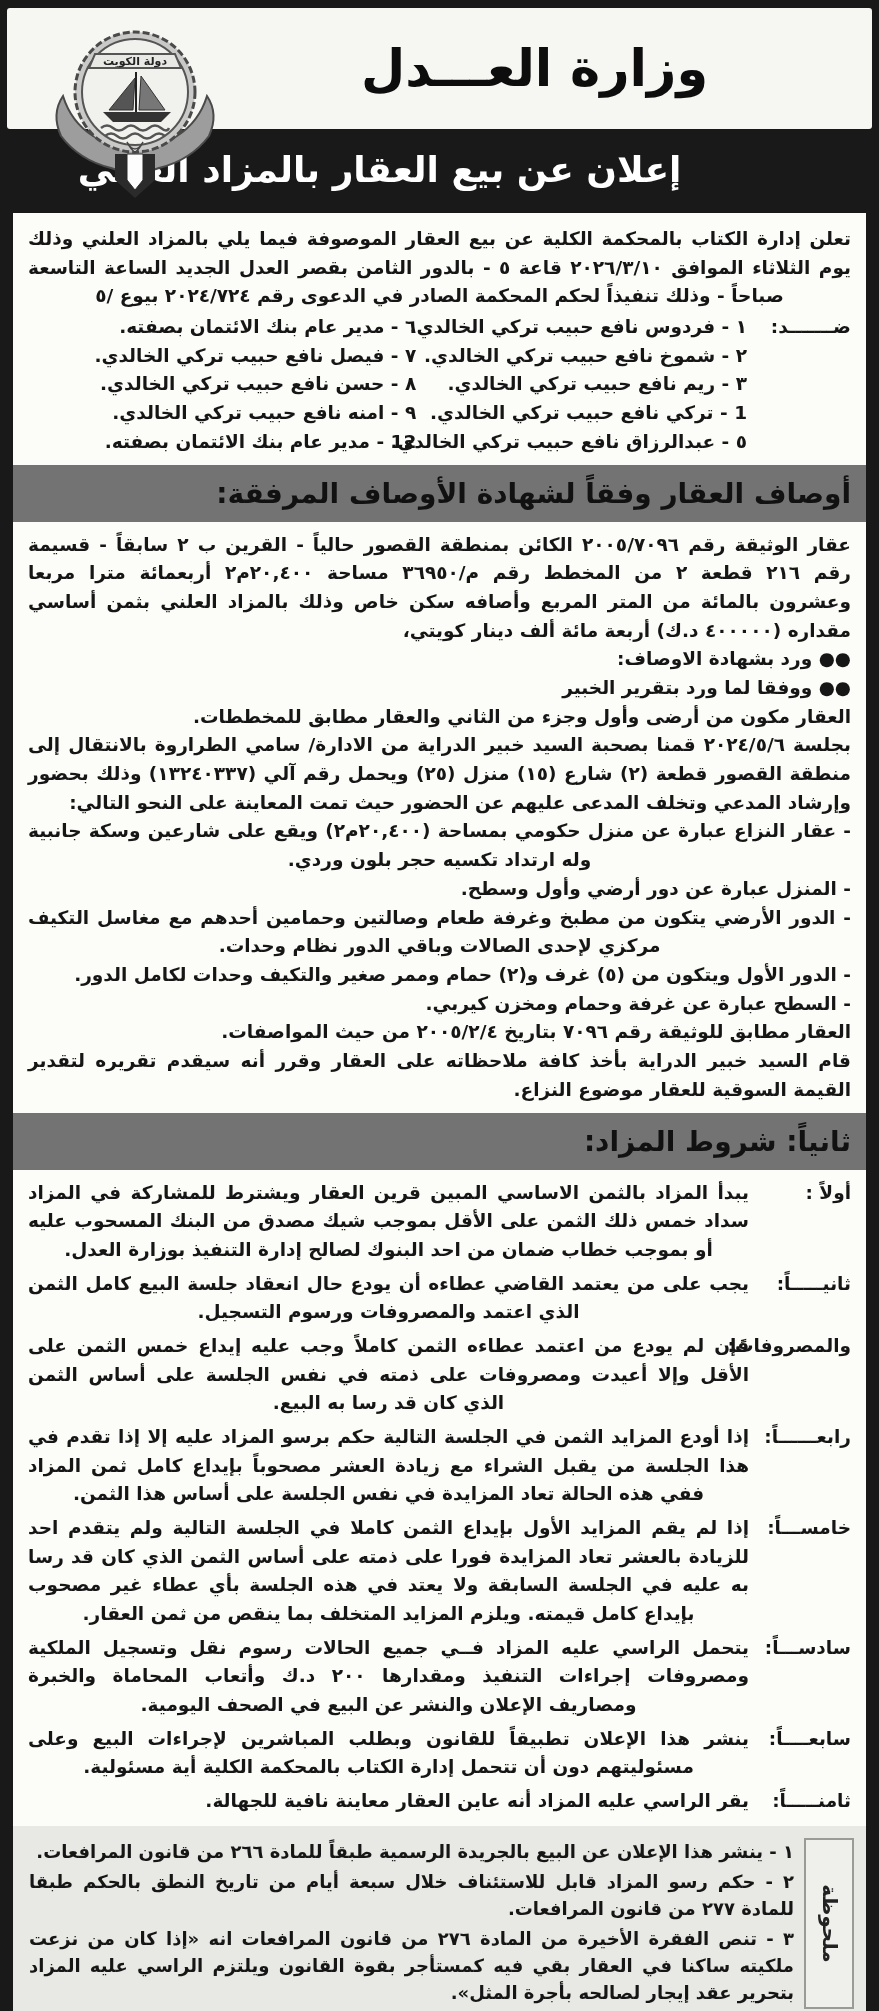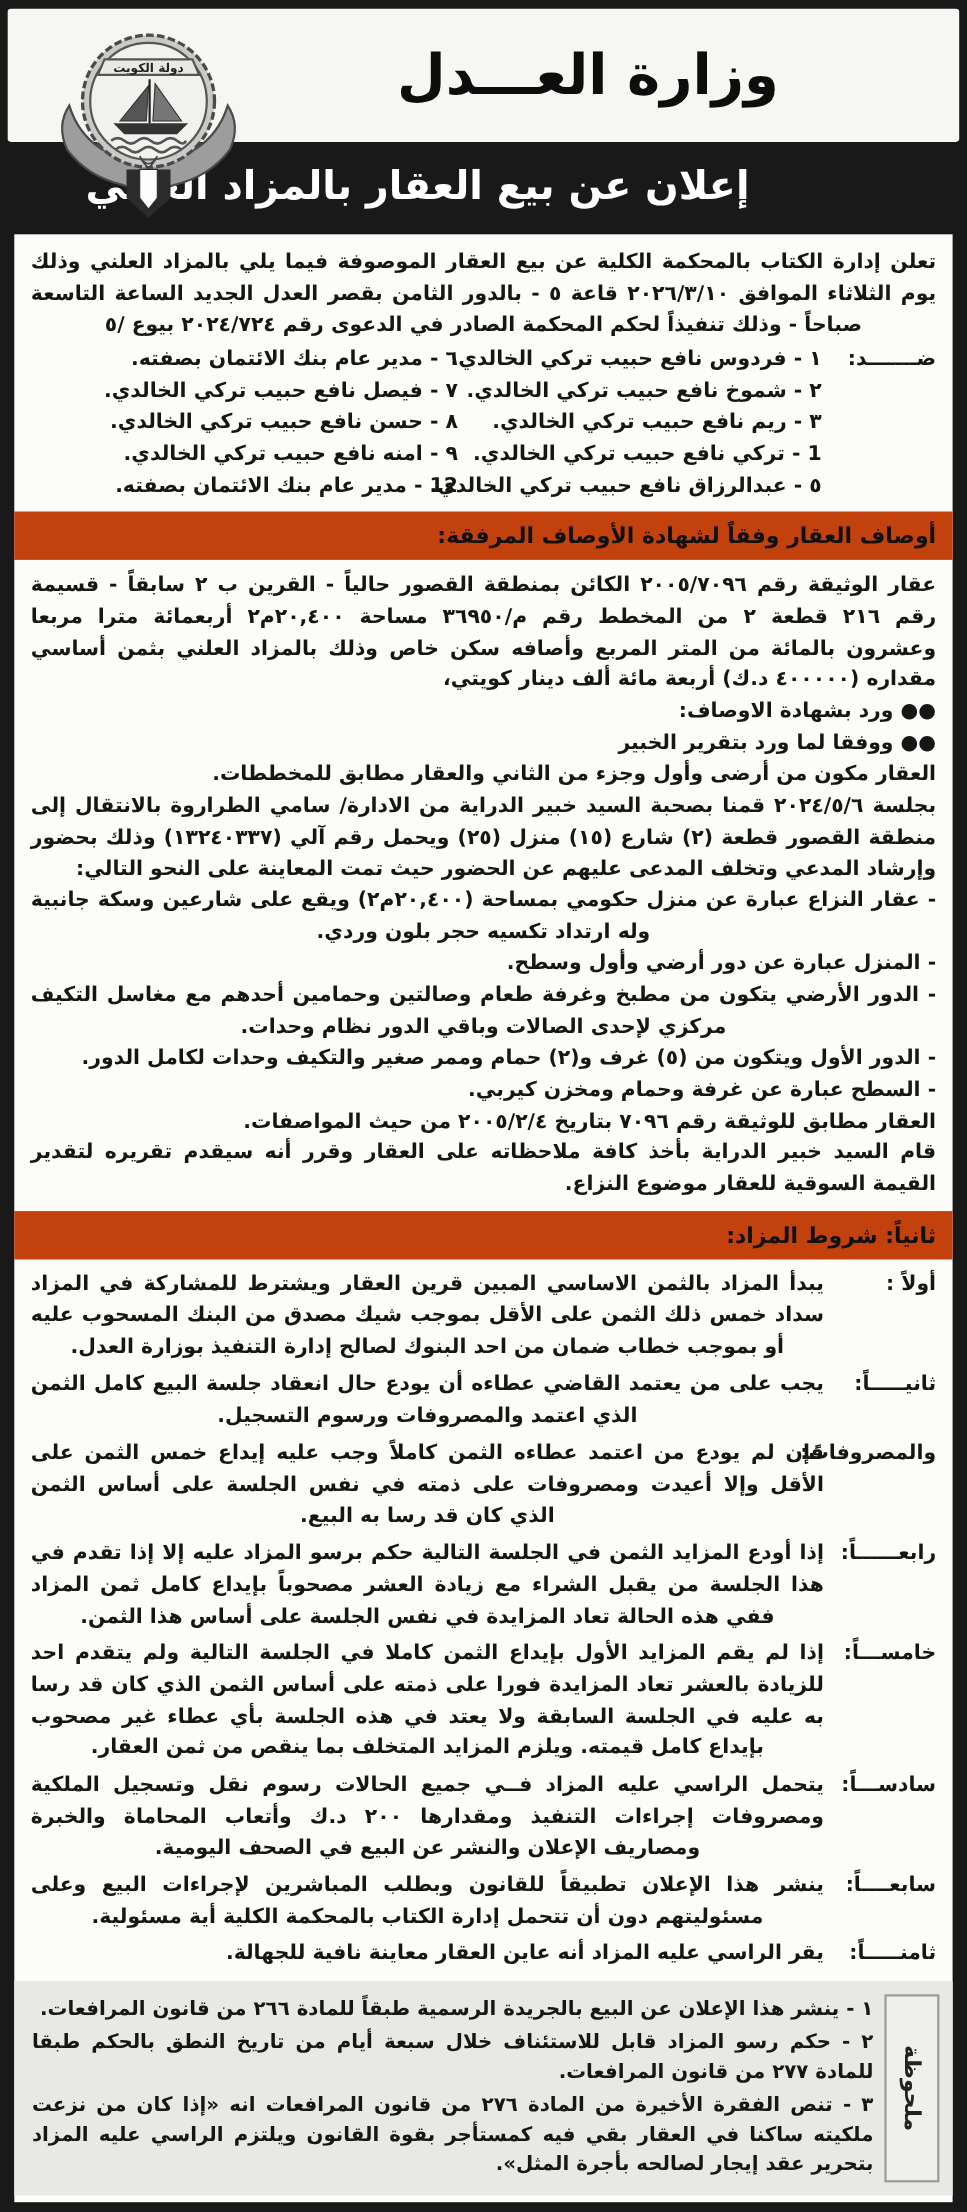--- a/index.html
+++ b/index.html
@@ -53,24 +53,24 @@
     box-sizing:border-box;
     color:#161616;
     font-size:18.5px;
     font-weight:bold;
     line-height:1.55;
     text-align:justify;
   }
   .center-last{text-align:justify;text-align-last:center;}
   .right-line{text-align:right;text-align-last:right;}
   .sec-bar{
-    background:#c2410c;
+    background:#737373;
     margin:9px -15px 9px;
     padding:7px 15px 6px;
-    font-size:20px;font-weight:bold;color:#111;
+    font-size:28px;font-weight:bold;color:#111;
     text-align:right;
   }
   .def-block{display:flex;margin-top:2px;}
   .def-label{flex:none;width:104px;white-space:nowrap;}
   .def-cols{flex:1;display:flex;}
   .def-col-r{width:46%;}
   .def-col-l{width:54%;}
   .def-item{text-align:right;white-space:nowrap;}
   .cond{display:flex;margin-bottom:5px;}
   .cond .term{flex:none;width:102px;white-space:nowrap;}

